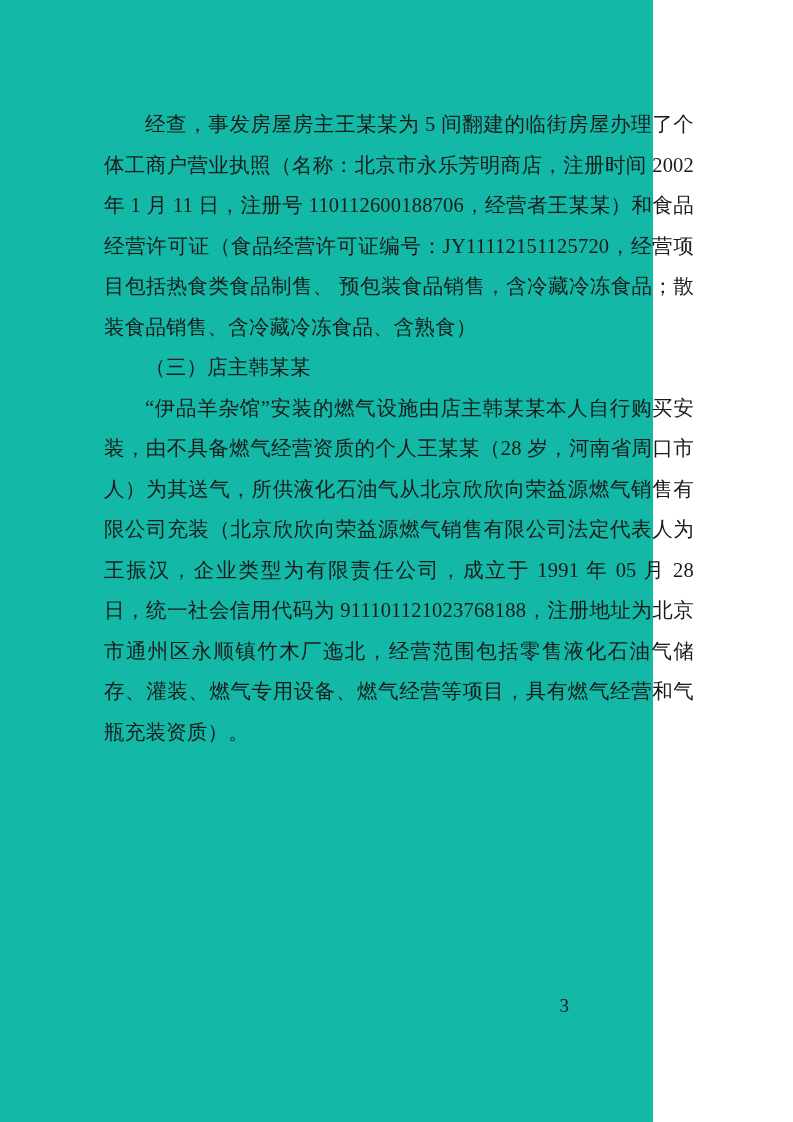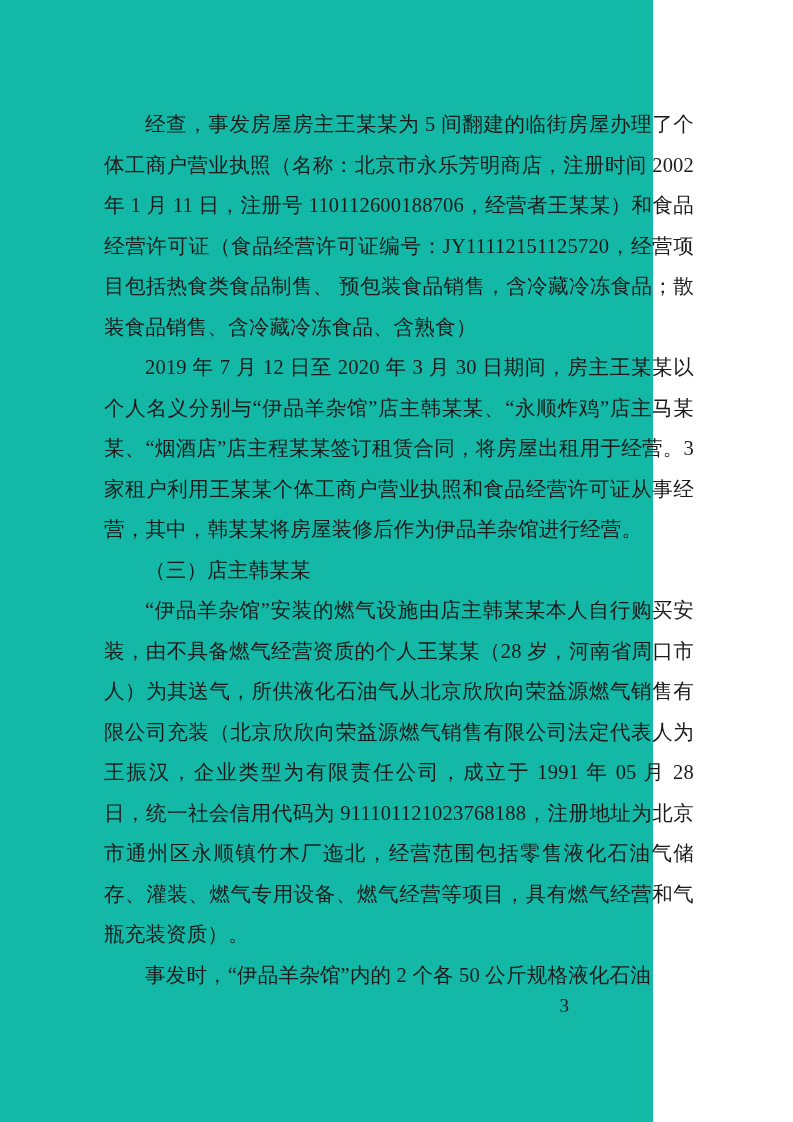--- a/index.html
+++ b/index.html
@@ -51,19 +51,17 @@
     font-family: "Liberation Serif", "DejaVu Serif", serif;
     color: #1a1a1a;
   }
 </style>
 </head>
 <body>
 
 <div class="page">
   <div class="content">
     <p class="para">经查，事发房屋房主王某某为 5 间翻建的临街房屋办理了个体工商户营业执照（名称：北京市永乐芳明商店，注册时间 2002 年 1 月 11 日，注册号 110112600188706，经营者王某某）和食品经营许可证（食品经营许可证编号：JY11112151125720，经营项目包括热食类食品制售、 预包装食品销售，含冷藏冷冻食品；散装食品销售、含冷藏冷冻食品、含熟食）</p>
-    <p class="para">2019 年 7 月 12 日至 2020 年 3 月 30 日期间，房主王某某以个人名义分别与“伊品羊杂馆”店主韩某某、“永顺炸鸡”店主马某某、“烟酒店”店主程某某签订租赁合同，将房屋出租用于经营。3 家租户利用王某某个体工商户营业执照和食品经营许可证从事经营，其中，韩某某将房屋装修后作为伊品羊杂馆进行经营。</p>
     <p class="para heading">（三）店主韩某某</p>
     <p class="para">“伊品羊杂馆”安装的燃气设施由店主韩某某本人自行购买安装，由不具备燃气经营资质的个人王某某（28 岁，河南省周口市人）为其送气，所供液化石油气从北京欣欣向荣益源燃气销售有限公司充装（北京欣欣向荣益源燃气销售有限公司法定代表人为王振汉，企业类型为有限责任公司，成立于 1991 年 05 月 28 日，统一社会信用代码为 911101121023768188，注册地址为北京市通州区永顺镇竹木厂迤北，经营范围包括零售液化石油气储存、灌装、燃气专用设备、燃气经营等项目，具有燃气经营和气瓶充装资质）。</p>
-    <p class="para">事发时，“伊品羊杂馆”内的 2 个各 50 公斤规格液化石油</p>
   </div>
   <div class="page-number">3</div>
 </div>
 
 </body></html>

